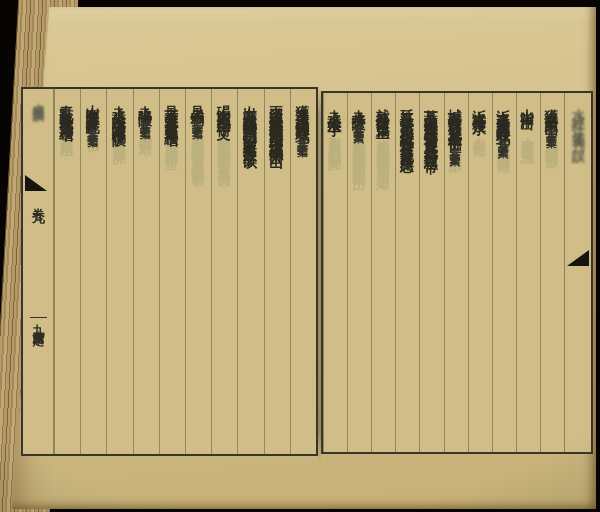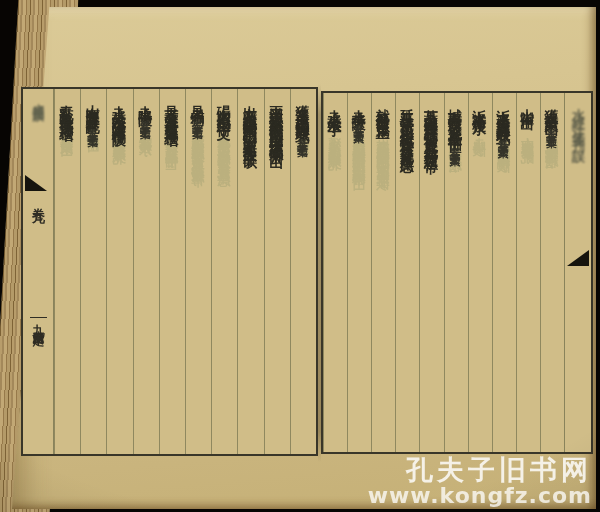--- a/index.html
+++ b/index.html
@@ -233,18 +233,14 @@
         </div>
       </div>
     <div class="bx right">
       <div class="bx-title">水經注箋刊誤</div>
       <div class="wedge wr"></div>
     </div>
   </div>
 
   <div class="vignette"></div>
 
-  <div class="wm">
-    <div class="wm-name">孔夫子旧书网</div>
-    <div class="wm-url">www.kongfz.com</div>
-  </div>
 
 </div>
 
 </body></html>

